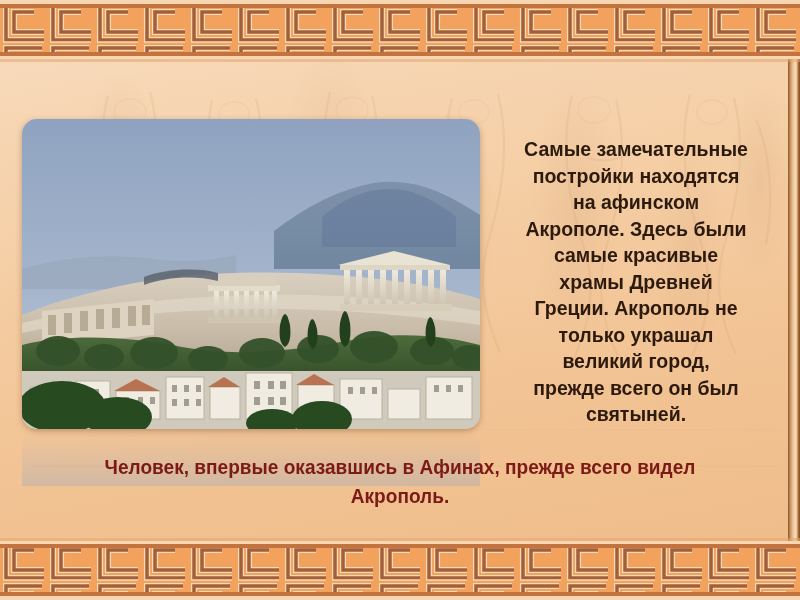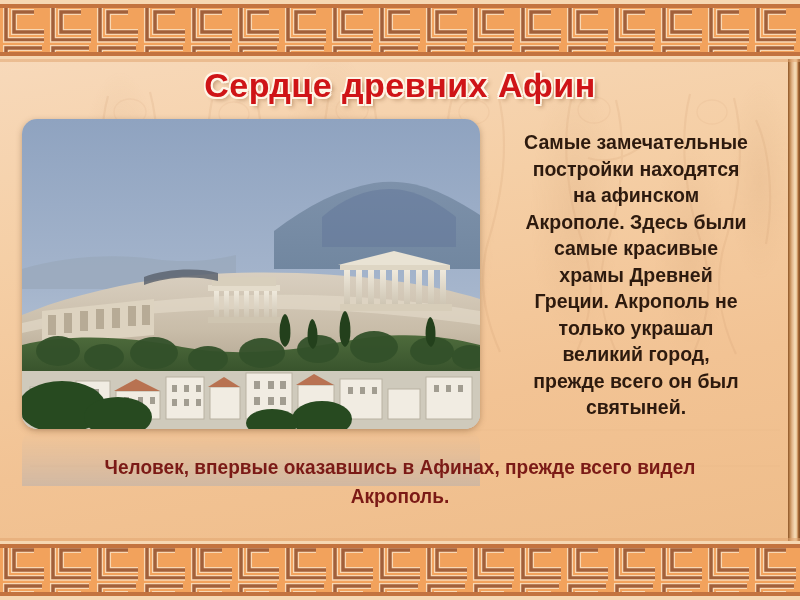--- a/index.html
+++ b/index.html
@@ -144,21 +144,21 @@
     transform: scaleY(-1);
     -webkit-mask-image: linear-gradient(to top, rgba(0,0,0,0) 5%, rgba(0,0,0,.85) 100%);
             mask-image: linear-gradient(to top, rgba(0,0,0,0) 5%, rgba(0,0,0,.85) 100%);
   }
   .photo-reflection svg { display:block; }
 
   
   .body-text {
     position: absolute;
     left: 489px;
-    top: 129px;
+    top: 136px;
     width: 294px;
     z-index: 5;
     text-align: center;
     font-size: 19.5px;
     line-height: 26.5px;
     font-weight: bold;
     color: #2d1a0e;
     white-space: pre-line;
   }
 
@@ -400,21 +400,20 @@
         <g fill="#274a20">
           <ellipse cx="40" cy="288" rx="44" ry="26"></ellipse>
           <ellipse cx="96" cy="298" rx="34" ry="20"></ellipse>
           <ellipse cx="300" cy="300" rx="30" ry="18"></ellipse>
           <ellipse cx="250" cy="304" rx="26" ry="14"></ellipse>
         </g>
       </svg>
     </div>
   </div>
 
-  <div class="title">Сердце древних Афин</div>
 
   <div class="body-text">Самые замечательные
 постройки находятся
 на афинском
 Акрополе. Здесь были
 самые красивые
 храмы Древней
 Греции. Акрополь не
 только украшал
 великий  город,

